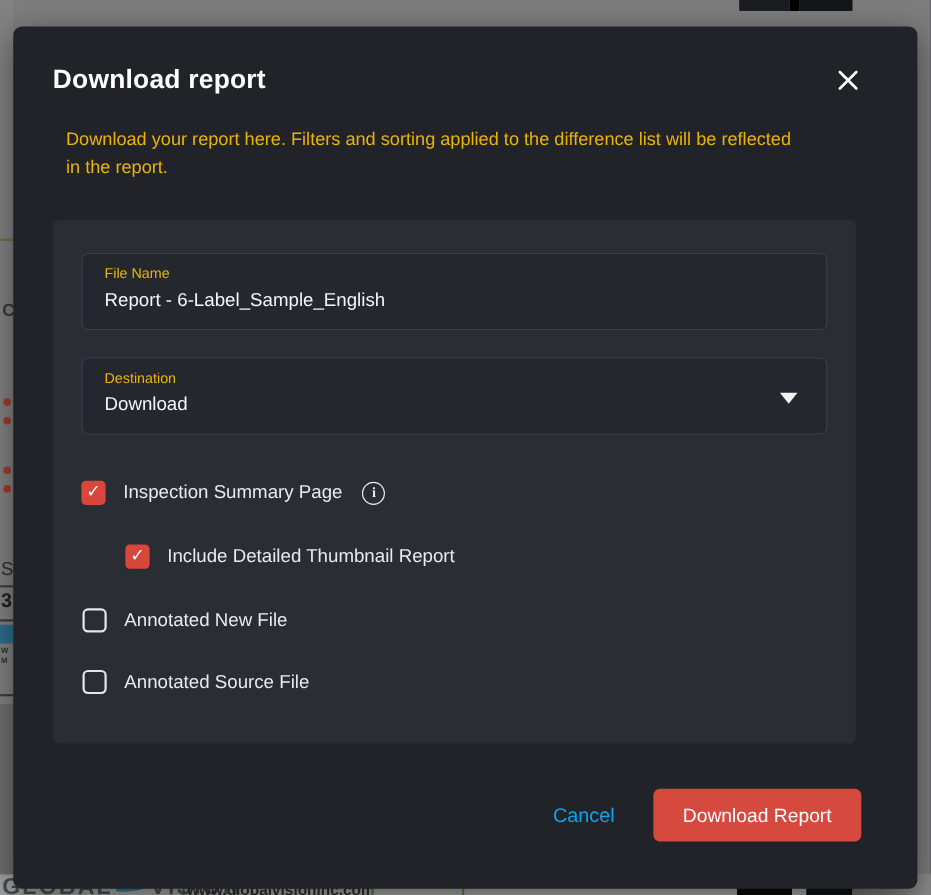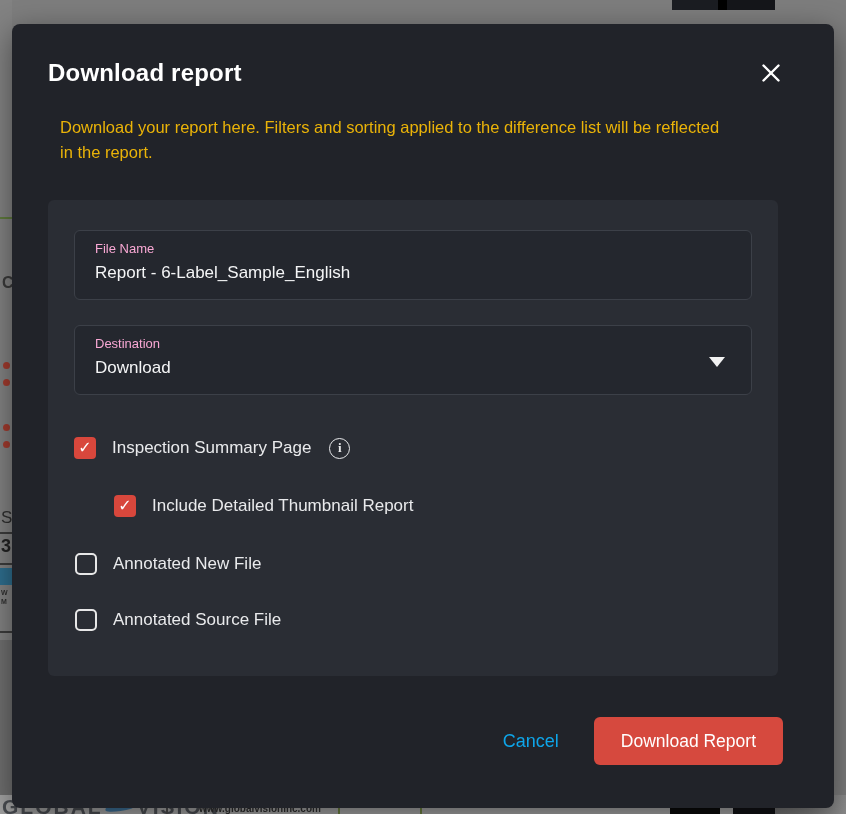--- a/index.html
+++ b/index.html
@@ -31,21 +31,21 @@
   .bg-top-block.b2 { left: 718px; width: 9px; background: #000; }
   .bg-top-block.b3 { left: 727px; width: 48px; background: #15161a; }
 
   .bg-bottom-strip { position: absolute; left: 0; top: 795px; width: 846px; height: 19px; background: #a3a3a3; overflow: hidden; }
   .bg-logo { position: absolute; left: 2px; top: 0px; white-space: nowrap; color: #4a4d52; font-size: 21px; font-weight: bold; letter-spacing: 2px; }
   .bg-logo-swoosh { display: inline-block; width: 30px; height: 9px; border-radius: 50% 50% 50% 50%/70% 70% 30% 30%; background: #3c6f96; vertical-align: middle; margin: 0 2px 4px 2px; transform: rotate(-8deg); }
   .bg-cell-divider { position: absolute; top: 0; width: 2px; height: 19px; background: #4a4a4a; }
   .bg-div-1 { left: 166px; }
   .bg-company-cell { position: absolute; left: 170px; top: 0; width: 168px; text-align: center; color: #2e2e2e; }
   .bg-company-l1 { font-size: 7px; font-weight: bold; line-height: 8px; margin-top: 1px; }
-  .bg-company-l2 { font-size: 10px; font-weight: bold; line-height: 10px; margin-left: 12px; }
+  .bg-company-l2 { font-size: 14px; font-weight: bold; line-height: 10px; }
   .bg-green-vline { position: absolute; top: 0; width: 2px; height: 19px; background: #6b7f3f; }
   .bg-gv-1 { left: 338px; } .bg-gv-2 { left: 420px; }
   .bg-bottom-block { position: absolute; top: 8px; height: 11px; }
   .bg-bottom-block.c1 { left: 670px; width: 50px; background: #0a0a0a; }
   .bg-bottom-block.c2 { left: 733px; width: 42px; background: #101114; }
   .bg-corner-grad { position: absolute; left: 775px; top: 0; width: 71px; height: 19px; background: linear-gradient(90deg, #6f6f6f, #8d8d8d); }
 
   
   .modal {
     position: absolute; left: 12px; top: 10px; width: 822px; height: 784px;
@@ -73,21 +73,21 @@
     background: #2a2d34; border-radius: 6px;
     padding: 30px 26px 0 26px;
   }
 
   .field {
     width: 678px; height: 70px; background: #24272e;
     border: 1px solid #3c4048; border-radius: 6px;
     padding: 10px 20px 0 20px; position: relative;
   }
   .field + .field { margin-top: 25px; }
-  .field-label { font-size: 13px; color: #f9a8d4; display: block; }
+  .field-label { font-size: 13px; color: #eab308; display: block; }
   .field-value { font-size: 17px; color: #f4f5f6; display: block; margin-top: 7px; background: transparent; border: none; width: 600px; font-family: inherit; }
   .select-field { cursor: pointer; }
   .select-caret {
     position: absolute; right: 26px; top: 31px;
     width: 0; height: 0;
     border-left: 8px solid transparent; border-right: 8px solid transparent;
     border-top: 10px solid #f2f2f2;
   }
 
   .checkbox-row { display: flex; align-items: center; cursor: pointer; }

